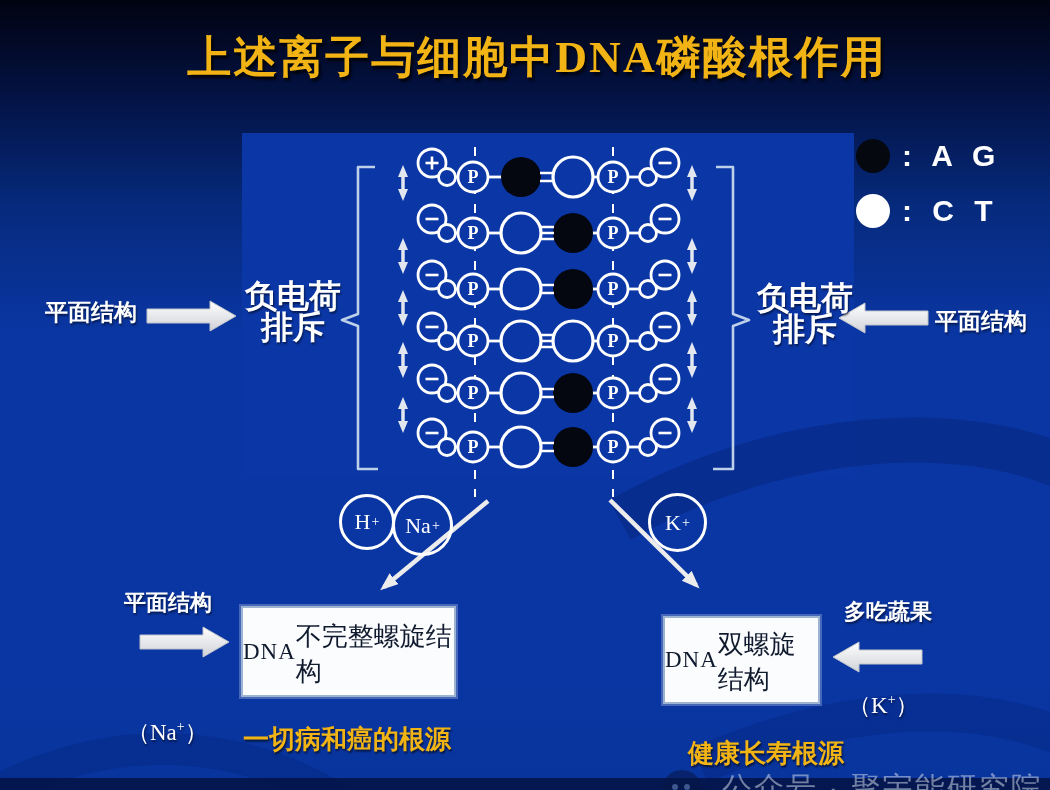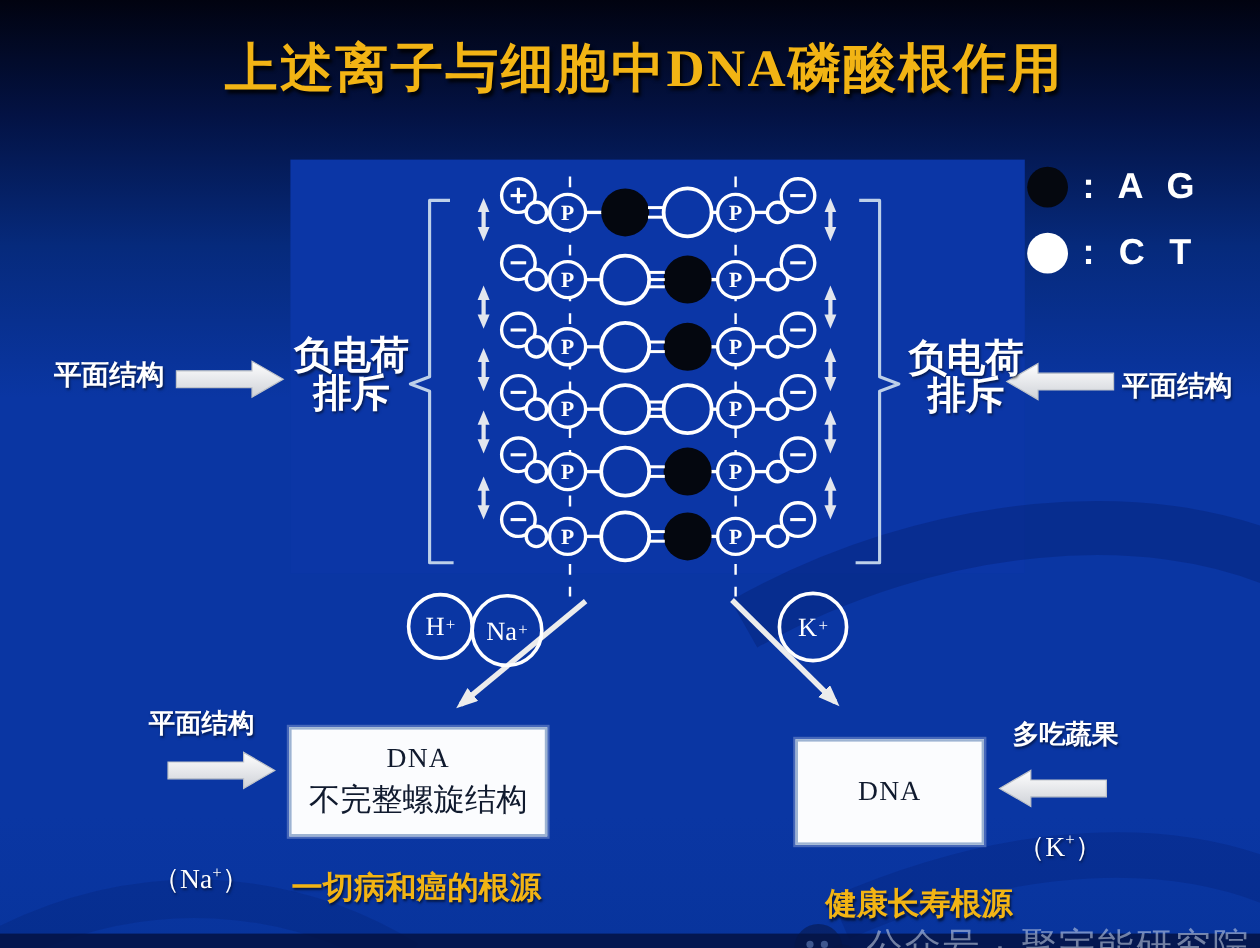--- a/index.html
+++ b/index.html
@@ -18,21 +18,21 @@
   #overlay{left:0;top:0;width:1050px;height:790px;pointer-events:none;}
   .lbl{color:#fff;font-weight:bold;font-size:23px;text-shadow:1px 2px 2px rgba(0,0,0,.5);white-space:nowrap;}
   .charge-lbl{width:100px;text-align:center;font-size:32px;line-height:31px;}
   .legend-row{display:flex;align-items:center;gap:12px;height:40px;}
   .legend-dot{width:34px;height:34px;border-radius:50%;flex:0 0 auto;}
   .legend-txt{font-family:Liberation Sans, sans-serif;font-weight:bold;font-size:30px;color:#fff;letter-spacing:6px;white-space:nowrap;}
   .ion{border:3px solid #fff;border-radius:50%;color:#fff;display:flex;align-items:center;justify-content:center;
        font-family:"Liberation Serif",serif;font-size:22px;background:transparent;}
   .ion sup{font-size:14px;margin-left:1px;}
   .dnabox{background:#fbfcfe;border:2px solid #9db3d2;box-shadow:0 0 0 2px rgba(255,255,255,.25);
-          display:flex;flex-direction:column;align-items:center;justify-content:center;
+          display:flex;flex-direction:row;align-items:center;justify-content:center;
           font-family:"Liberation Serif",serif;color:#101a2e;}
   .dnabox .l1{font-size:23px;letter-spacing:1px;}
   .dnabox .l2{font-size:26px;margin-top:4px;}
   .serif-note{font-family:"Liberation Serif",serif;color:#fff;font-size:23px;white-space:nowrap;text-shadow:1px 2px 2px rgba(0,0,0,.5);}
   .root{color:#F2B414;font-weight:bold;font-size:26px;white-space:nowrap;text-shadow:1px 2px 2px rgba(0,0,0,.6);}
   #watermark{left:658px;top:728px;display:flex;gap:6px;z-index:9;margin-top:40px;}
   #wm-text{font-size:30px;color:rgba(205,215,232,.55);letter-spacing:2px;white-space:nowrap;}
   #bottom-strip{left:0;top:778px;width:1050px;height:12px;background:rgba(4,16,62,.8);}
 </style>
 </head>
@@ -259,20 +259,21 @@
   <div class="abs serif-note" style="left:848px;top:690px;">
     <span>（K</span><sup style="font-size:14px;">+</sup><span>）</span>
   </div>
 
   <div class="abs dnabox" style="left:241px;top:606px;width:211px;height:87px;">
     <div class="l1">DNA</div>
     <div class="l2">不完整螺旋结构</div>
   </div>
   <div class="abs dnabox" style="left:663px;top:616px;width:153px;height:84px;">
     <div class="l1">DNA</div>
+    <div class="l2">双螺旋结构</div>
   </div>
 
   <div class="abs root" style="left:243px;top:722px;">一切病和癌的根源</div>
   <div class="abs root" style="left:688px;top:736px;">健康长寿根源</div>
 
   <div id="watermark" class="abs">
     <svg width="58" height="50" viewBox="0 0 58 50">
       <circle cx="24" cy="22" r="20" fill="rgba(8,22,70,0.55)"></circle>
       <circle cx="44" cy="32" r="13" fill="rgba(8,22,70,0.55)"></circle>
       <circle cx="17" cy="19" r="3" fill="rgba(120,150,210,0.5)"></circle>

